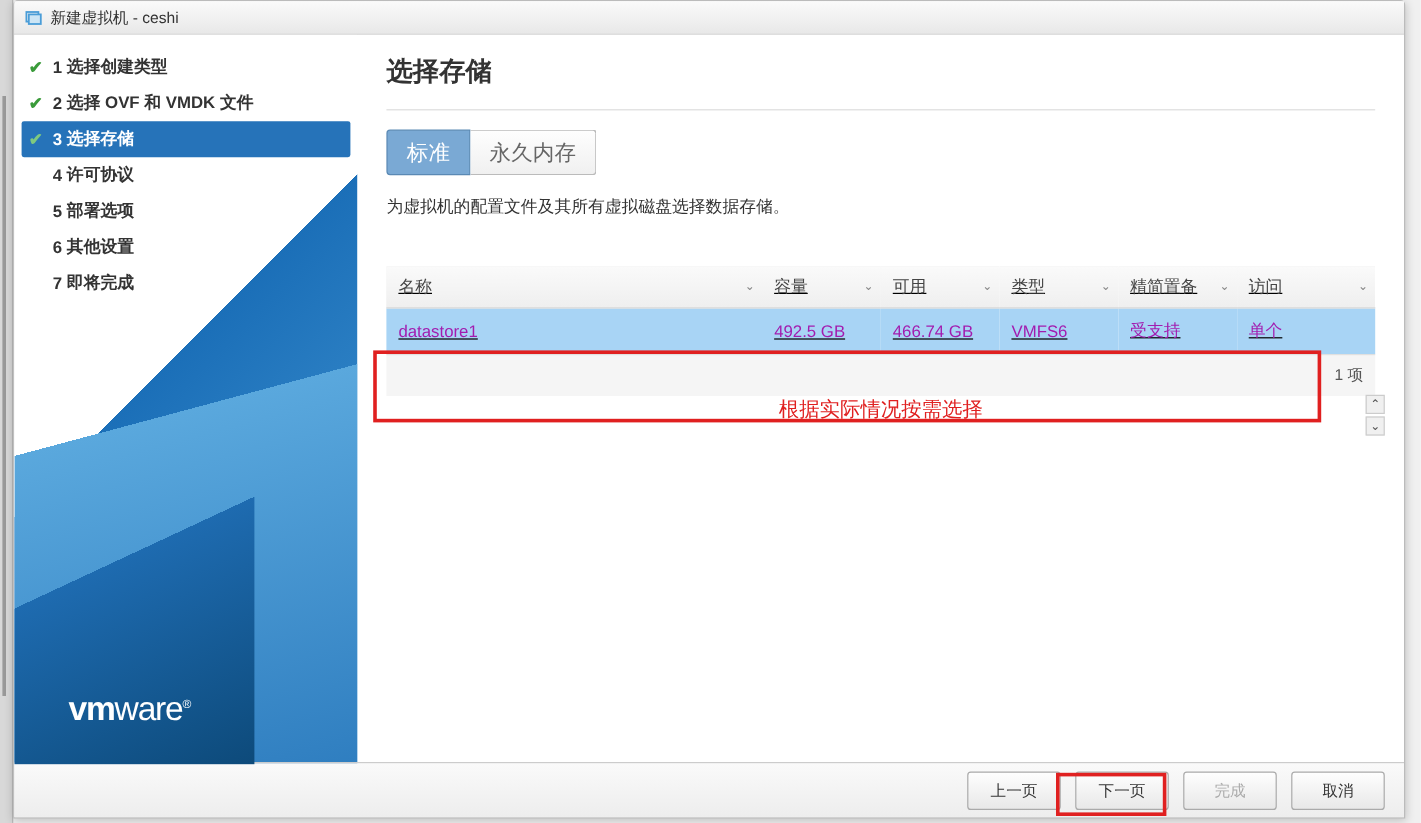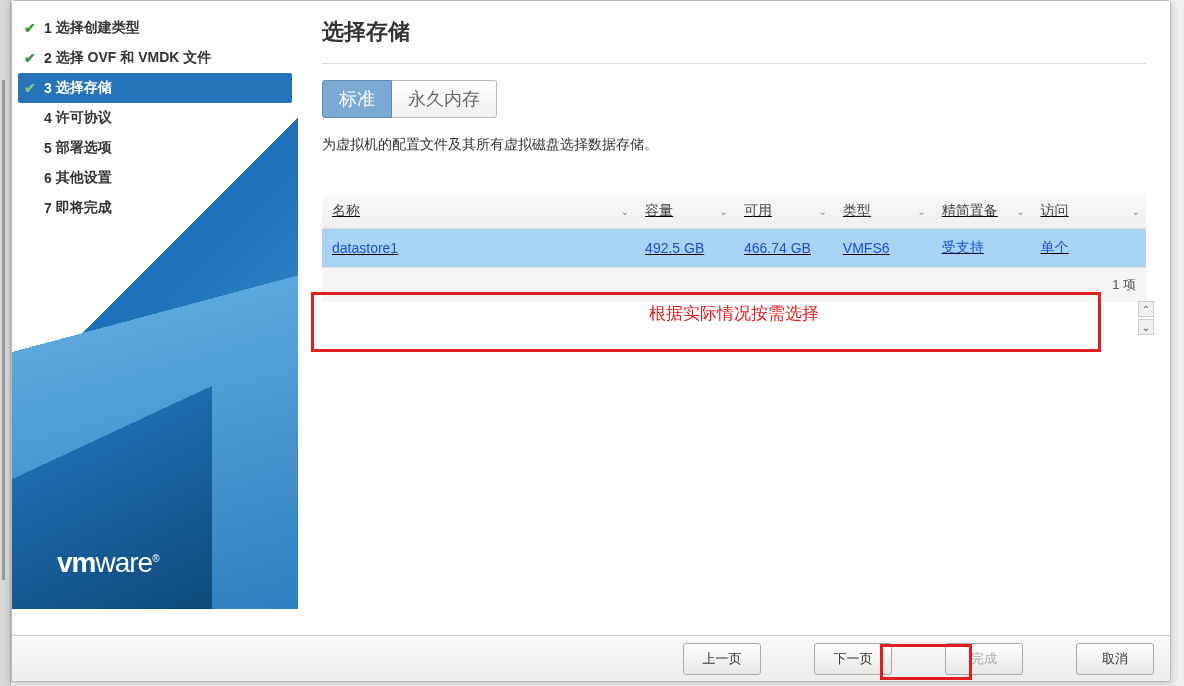--- a/index.html
+++ b/index.html
@@ -39,47 +39,56 @@
     .tab:first-child { border-radius: 3px 0 0 3px; }
     .tab:last-child { border-radius: 0 3px 3px 0; border-left: none; text-align: center; }
     
     .description { font-size: 14px; color: #333; margin-bottom: 40px; }
     
     .datatable { width: 100%; border-collapse: collapse; font-size: 14px; text-decoration: underline; }
     .datatable thead { background: #f5f5f5; }
     .datatable th { text-align: left; padding: 8px 10px; font-weight: normal; border-bottom: 1px solid #ddd; position: relative; background: linear-gradient(#fafafa, #efefef); color: #444; }
     .datatable th .sort-icon { position: absolute; right: 6px; top: 50%; transform: translateY(-50%); color: #888; font-size: 10px; }
     .datatable tbody tr.selected { background: #a8d4f5; }
-    .datatable td { padding: 10px; color: #1d4ed8; }
+    .datatable td { padding: 10px; color: #a21caf; }
     
     .table-highlight { position: absolute; border: 3px solid #e02020; pointer-events: none; }
     .row-highlight { left: 311px; top: 292px; width: 790px; height: 60px; }
     .next-highlight { left: 880px; top: 644px; width: 92px; height: 36px; }
     
     .table-footer { text-align: right; padding: 8px 10px; color: #555; font-size: 13px; background: #f5f5f5; border-top: 1px solid #e0e0e0; }
     
     .scroll-arrows { position: absolute; right: 16px; top: 300px; display: flex; flex-direction: column; gap: 2px; }
     .scroll-arrow { width: 16px; height: 16px; display: flex; align-items: center; justify-content: center; color: #555; font-size: 10px; cursor: pointer; background: #f0f0f0; border: 1px solid #ccc; }
     
     .annotation { color: #e02020; font-size: 17px; text-align: center; }
     
     .footer { position: absolute; bottom: 0; left: 0; right: 0; height: 46px; background: linear-gradient(#fafafa, #ededed); border-top: 1px solid #ccc; display: flex; justify-content: flex-end; align-items: center; padding: 0 16px; gap: 12px; }
-    .btn { min-width: 78px; padding: 6px 14px; font-size: 13px; border: 1px solid #aaa; background: linear-gradient(#fefefe, #e8e8e8); border-radius: 3px; cursor: pointer; color: #333; margin-left: 41px; }
+    .btn { min-width: 78px; padding: 6px 14px; font-size: 13px; border: 1px solid #aaa; background: linear-gradient(#fefefe, #e8e8e8); border-radius: 3px; cursor: pointer; color: #333; }
     .btn:disabled { color: #aaa; cursor: default; }
     
     .left-edge { position: absolute; left: 0; top: 0; width: 11px; height: 100%; background: #d8d8d8; border-right: 1px solid #bbb; }
     .left-edge::before { content:''; position: absolute; left: 2px; top: 80px; width: 3px; height: 500px; background: #999; }
   </style>
 </head>
 <body>
 
 <div class="left-edge"></div>
 
 <div class="window">
 
+  <div class="titlebar">
+    <span class="titlebar-icon">
+      <svg width="16" height="16" viewBox="0 0 16 16">
+          <rect x="2" y="3" width="10" height="8" fill="none" stroke="#4a9dd8" stroke-width="1.5"></rect>
+          <rect x="4" y="5" width="10" height="8" fill="#cce5f5" stroke="#4a9dd8" stroke-width="1.5"></rect>
+        </svg>
+    </span>
+    <span>新建虚拟机 - ceshi</span>
+  </div>
 
   <div class="content">
     <div class="sidebar">
       <div class="sidebar-triangle"></div>
       <div class="sidebar-triangle2"></div>
       <div class="steps">
         <div class="step completed"><span class="check">✔</span><span>1</span>&nbsp;<span>选择创建类型</span></div>
         <div class="step completed"><span class="check">✔</span><span>2</span>&nbsp;<span>选择 OVF 和 VMDK 文件</span></div>
         <div class="step completed active"><span class="check">✔</span><span>3</span>&nbsp;<span>选择存储</span></div>
         <div class="step pending"><span>4</span>&nbsp;<span>许可协议</span></div>

